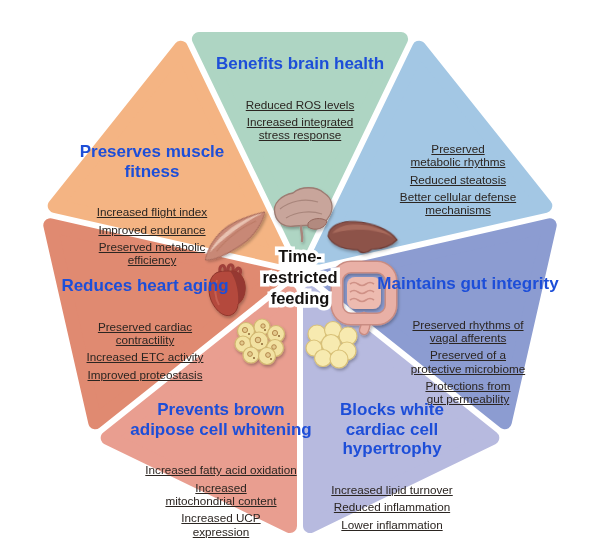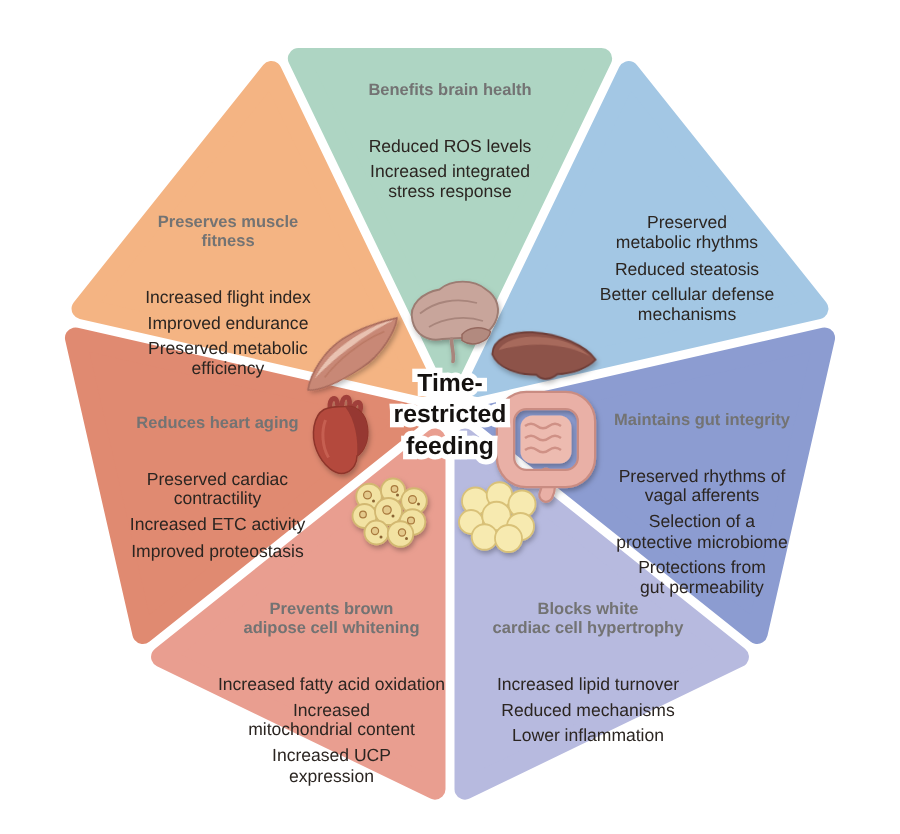--- a/index.html
+++ b/index.html
@@ -5,22 +5,22 @@
   html,body{margin:0;padding:0;background:#fff;}
   .stage{
     position:relative;width:600px;height:556px;background:#ffffff;overflow:hidden;
     font-family:"Liberation Sans",sans-serif;
   }
   .stage svg{position:absolute;left:0;top:0;}
   .seg{
     position:absolute;text-align:center;white-space:pre-line;color:#2b2521;
     pointer-events:none;
   }
-  .seg-title{font-size:11px;font-weight:700;line-height:1.16;margin:0 0 6px;color:#737373;}
-  .seg-bullet{font-size:11.7px;line-height:1.14;margin:0 0 4px;}
+  .seg-title{font-size:17px;font-weight:700;line-height:1.16;margin:0 0 6px;color:#1d4ed8;}
+  .seg-bullet{font-size:11.7px;line-height:1.14;margin:0 0 4px;text-decoration:underline;}
   .center-label{
     position:absolute;left:300px;top:277px;transform:translate(-50%,-50%);
     width:130px;text-align:center;font-weight:700;font-size:16.5px;line-height:21px;
   }
   .center-label .outline{
     position:absolute;left:0;right:0;top:0;color:#fff;
     -webkit-text-stroke:7px #ffffff;
     text-shadow:0 0 3px #fff,0 0 3px #fff,0 0 3px #fff,0 0 3px #fff;
   }
   .center-label .filltxt{position:relative;color:#151210;}
@@ -148,27 +148,27 @@
       <div class="seg-title">Benefits brain health</div>
     <div class="seg-bullet">Reduced ROS levels</div><div class="seg-bullet">Increased integrated
 stress response</div></div>
     <div class="seg" style="left: 367px; top: 124px; width: 182px;">
     <div class="seg-bullet">Preserved
 metabolic rhythms</div><div class="seg-bullet">Reduced steatosis</div><div class="seg-bullet">Better cellular defense
 mechanisms</div></div>
     <div class="seg" style="left: 374px; top: 256px; width: 188px;">
       <div class="seg-title">Maintains gut integrity</div>
     <div class="seg-bullet">Preserved rhythms of
-vagal afferents</div><div class="seg-bullet">Selection of a
+vagal afferents</div><div class="seg-bullet">Preserved of a
 protective microbiome</div><div class="seg-bullet">Protections from
 gut permeability</div></div>
     <div class="seg" style="left: 296px; top: 382px; width: 192px;">
       <div class="seg-title">Blocks white
 cardiac cell hypertrophy</div>
-    <div class="seg-bullet">Increased lipid turnover</div><div class="seg-bullet">Reduced mechanisms</div><div class="seg-bullet">Lower inflammation</div></div>
+    <div class="seg-bullet">Increased lipid turnover</div><div class="seg-bullet">Reduced inflammation</div><div class="seg-bullet">Lower inflammation</div></div>
     <div class="seg" style="left: 118px; top: 382px; width: 206px;">
       <div class="seg-title">Prevents brown
 adipose cell whitening</div>
     <div class="seg-bullet">Increased fatty acid oxidation</div><div class="seg-bullet">Increased
 mitochondrial content</div><div class="seg-bullet">Increased UCP
 expression</div></div>
     <div class="seg" style="left: 54px; top: 258px; width: 182px;">
       <div class="seg-title">Reduces heart aging</div>
     <div class="seg-bullet">Preserved cardiac
 contractility</div><div class="seg-bullet">Increased ETC activity</div><div class="seg-bullet">Improved proteostasis</div></div>

